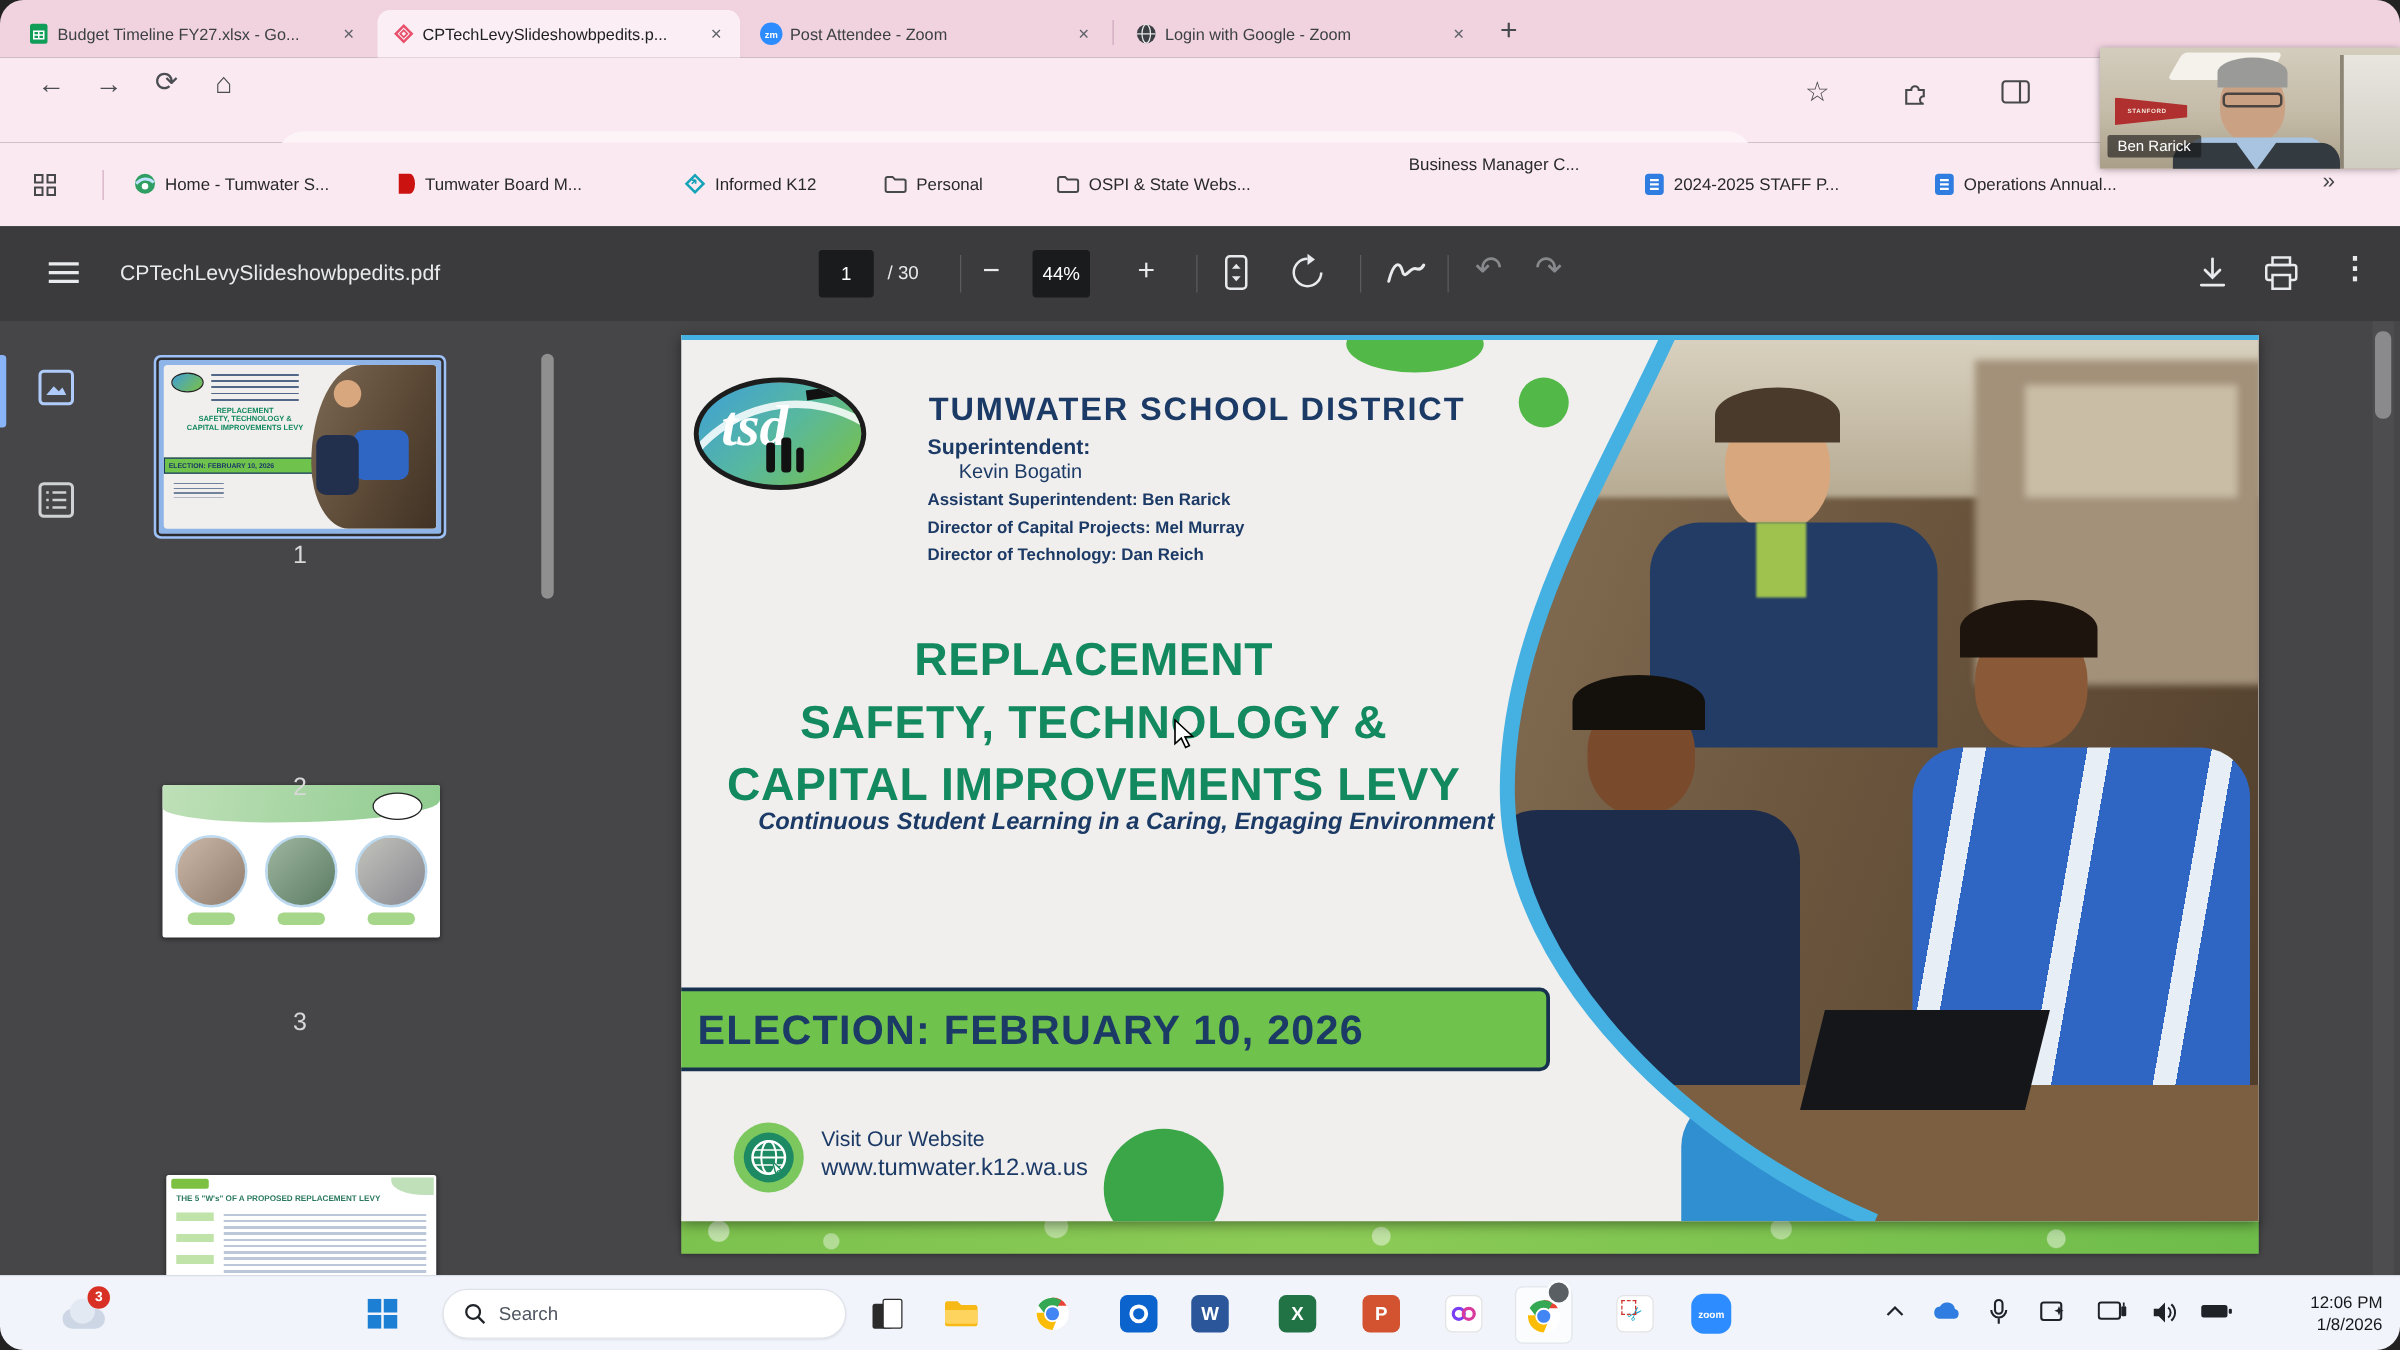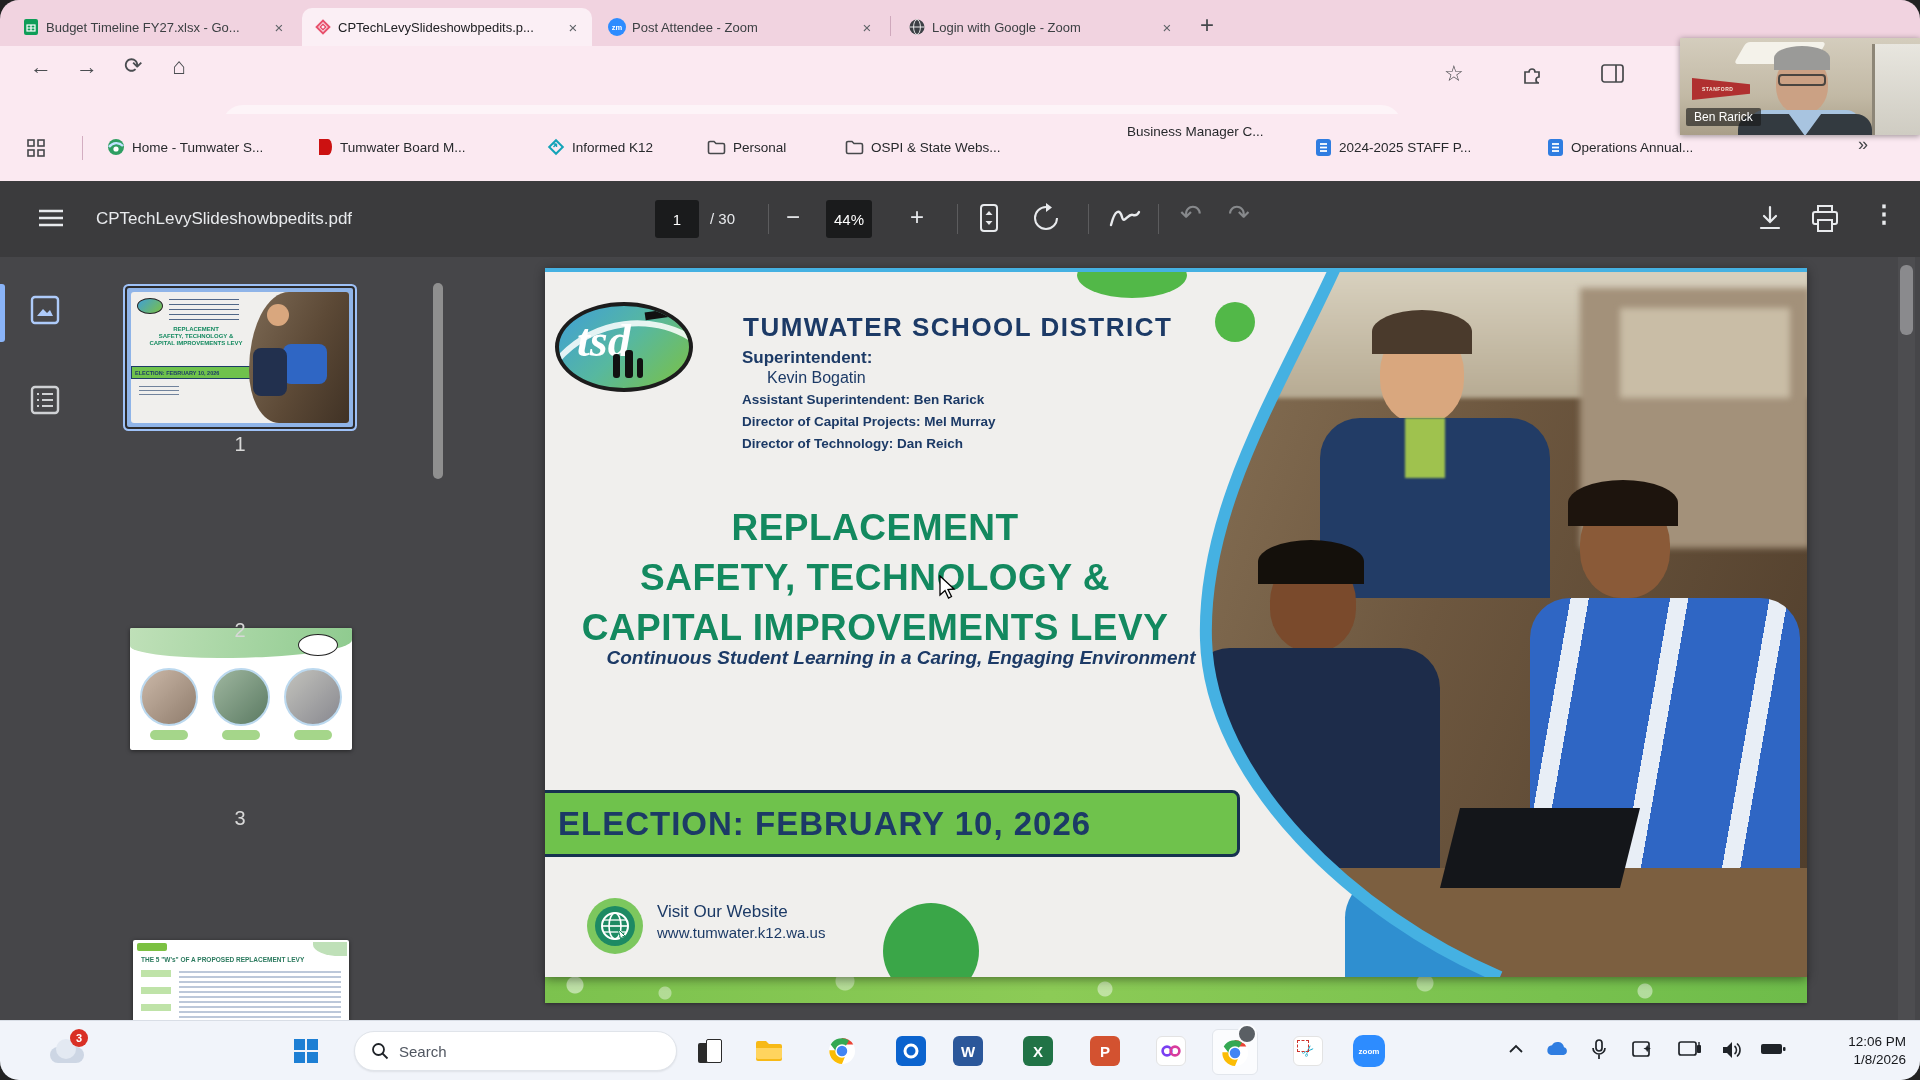--- a/index.html
+++ b/index.html
@@ -419,21 +419,21 @@
           <circle cx="21" cy="21" r="20" fill="#1d8a63"></circle>
           <circle cx="21" cy="21" r="13" fill="none" stroke="#fff" stroke-width="2"></circle>
           <ellipse cx="21" cy="21" rx="6" ry="13" fill="none" stroke="#fff" stroke-width="1.6"></ellipse>
           <line x1="8" y1="21" x2="34" y2="21" stroke="#fff" stroke-width="1.6"></line>
           <line x1="10" y1="15" x2="32" y2="15" stroke="#fff" stroke-width="1.3"></line>
           <line x1="10" y1="27" x2="32" y2="27" stroke="#fff" stroke-width="1.3"></line>
           <path d="M24 24 l7 7 -3 1 -1 3 z" fill="#fff" stroke="#1d8a63" stroke-width="1"></path>
         </svg>
     </div>
     <div class="abs navy" style="left:112px;top:634px;font-size:17px;">Visit Our Website</div>
-    <div class="abs navy" style="left:112px;top:656px;font-size:15px;">www.tumwater.k12.wa.us</div>
+    <div class="abs navy" style="left:112px;top:656px;font-size:19px;">www.tumwater.k12.wa.us</div>
   </div>
 
   <div class="abs" style="left:1680px;top:38px;width:240px;height:97px;background:linear-gradient(#d4cdbd 0%,#c2b9a5 60%,#a99e88 100%);overflow:hidden;z-index:50;box-shadow:0 1px 6px rgba(0,0,0,.4);">
     <div class="abs" style="left:60px;top:4px;width:80px;height:22px;background:#f4f2ea;border-radius:4px;transform:skewX(-30deg);"></div>
     <div class="abs" style="left:192px;top:6px;width:48px;height:91px;background:linear-gradient(#e8e6df,#cfccc2);border-left:3px solid #8d8677;"></div>
     <div class="abs" style="left:12px;top:40px;width:58px;height:22px;background:#b03030;clip-path:polygon(0 0,100% 28%,100% 72%,0 100%);display:flex;align-items:center;">
       <span style="color:#f3e6d8;font-size:5px;font-weight:bold;padding-left:10px;letter-spacing:.5px;">STANFORD</span>
     </div>
     <div class="abs" style="left:96px;top:18px;width:52px;height:58px;border-radius:46%;background:#cba184;"></div>
     <div class="abs" style="left:94px;top:8px;width:56px;height:24px;border-radius:50% 50% 0 0;background:#9a9a98;"></div>

